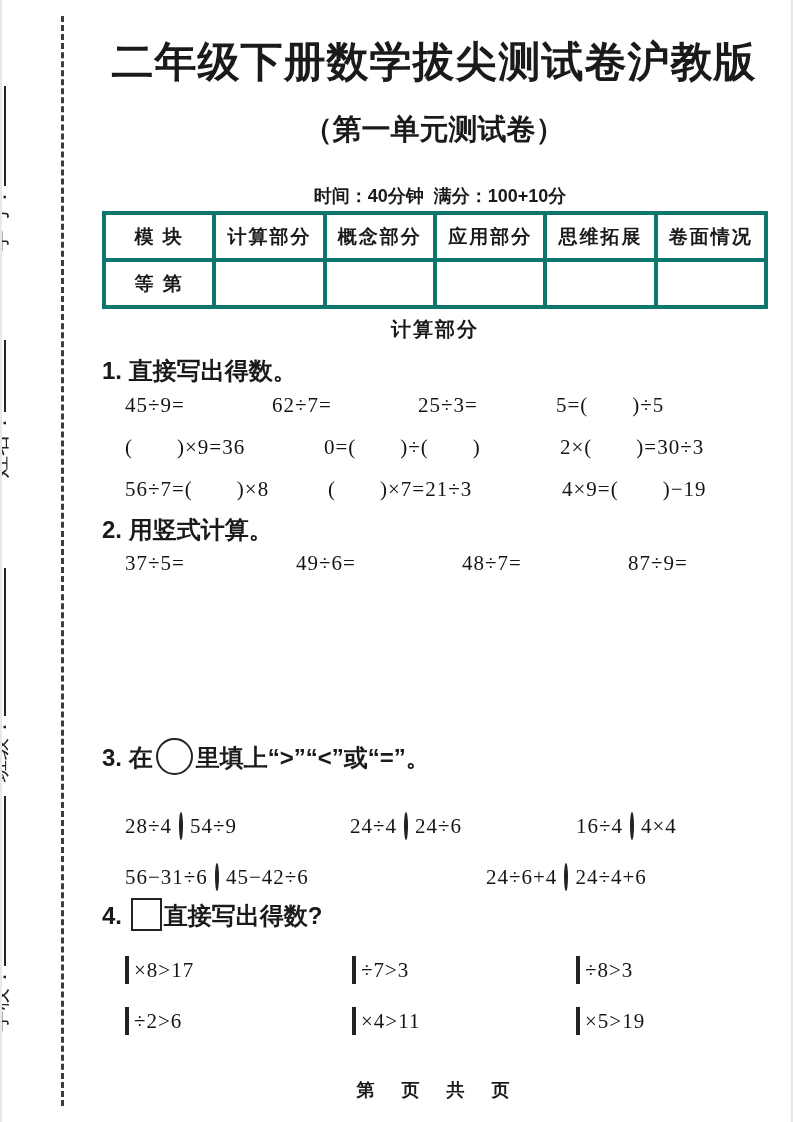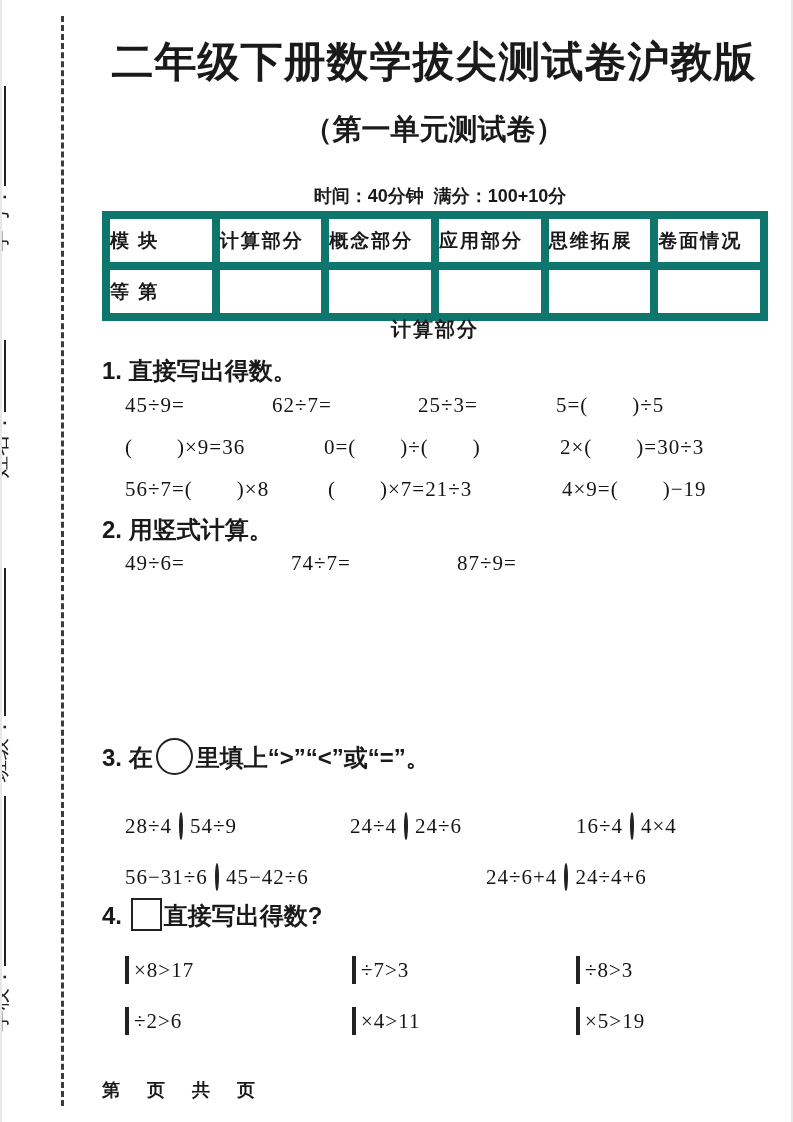--- a/index.html
+++ b/index.html
@@ -21,21 +21,21 @@
 
   .title{position:absolute; left:96px; width:672px; top:34px; text-align:center;
     font-size:42px; font-weight:900; letter-spacing:1px; white-space:nowrap;}
   .subtitle{position:absolute; left:96px; width:672px; top:110px; text-align:center;
     font-size:29px; font-weight:900;}
   .exam-info{position:absolute; left:100px; width:676px; top:184px; text-align:center;
     font-size:18px; font-weight:bold; white-space:pre;}
 
   .score-table{position:absolute; left:100px; top:211px; width:666px;
     border-collapse:collapse; table-layout:fixed;}
-  .score-table td{border:8px solid #0f766e; height:43px; text-align:left;
+  .score-table td{border:4px solid #0f766e; height:43px; text-align:center;
     font-weight:bold; font-size:19px; letter-spacing:2px; padding:0;}
 
   .section-title{position:absolute; left:100px; width:666px; top:316px; text-align:center;
     font-size:20px; font-weight:bold; letter-spacing:2px;}
 
   .stem{position:absolute; left:100px; font-size:24px; font-weight:bold; white-space:pre;}
   #q1-stem{top:355px}#q2-stem{top:514px}#q3-stem{top:738px}#q4-stem{top:898px}
 
   .math-row{position:absolute; left:123px; display:flex; align-items:center;
     font-family:"Liberation Serif","DejaVu Serif",serif; font-size:21px;
@@ -58,21 +58,21 @@
   .stem-circle{display:inline-block; width:33px; height:33px; border:2px solid #222;
     border-radius:50%; vertical-align:-9px; margin:0 3px;}
   .sq-item{display:flex; align-items:center;}
   .fill-square{flex:none; width:30px; height:34px; border:2.5px solid #222;
     margin-right:5px; background:#fff;}
   .stem-square{display:inline-block; width:27px; height:29px; border:2px solid #222;
     vertical-align:-7px; margin:0 2px;}
 
   .workspace{position:absolute; left:100px; top:585px; width:666px; height:145px;}
 
-  .footer{position:absolute; left:100px; width:666px; top:1078px; text-align:left;
+  .footer{position:absolute; left:100px; width:666px; top:1078px; text-align:center;
     font-size:18px; font-weight:bold; word-spacing:14px; letter-spacing:4px;}
 </style>
 </head>
 <body>
 
 <div class="page">
 
   <div class="cut-line"></div>
 
   <div class="side-label" id="side-xuehao">
@@ -128,22 +128,23 @@
     <span>2×(　　)=30÷3</span>
   </div>
   <div class="math-row" id="q1r3">
     <span class="w203">56÷7=(　　)×8</span>
     <span class="w234">(　　)×7=21÷3</span>
     <span>4×9=(　　)−19</span>
   </div>
 
   <div class="stem" id="q2-stem">2. 用竖式计算。</div>
   <div class="math-row" id="q2r">
+    <span class="w171">37÷5=</span>
     <span class="w166">49÷6=</span>
-    <span class="w166">74÷7=</span>
+    <span class="w166">48÷7=</span>
     <span>87÷9=</span>
   </div>
   <div class="workspace"></div>
 
   <div class="stem" id="q3-stem"><span>3. 在</span><span class="stem-circle"></span><span>里填上“&gt;”“&lt;”或“=”。</span></div>
   <div class="math-row" id="q3r1">
     <span class="cmp-item w225"><span>28÷4</span><span class="cmp-circle"></span><span>54÷9</span></span>
     <span class="cmp-item w226"><span>24÷4</span><span class="cmp-circle"></span><span>24÷6</span></span>
     <span class="cmp-item"><span>16÷4</span><span class="cmp-circle"></span><span>4×4</span></span>
   </div>

